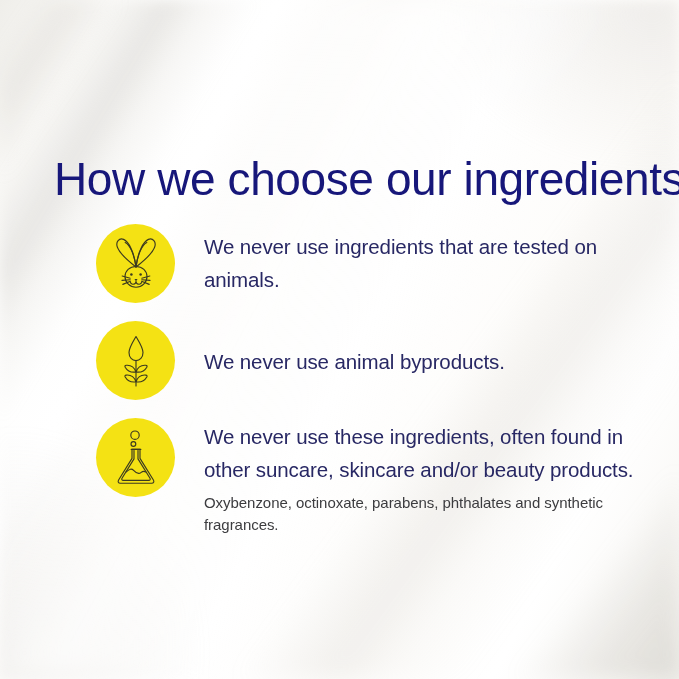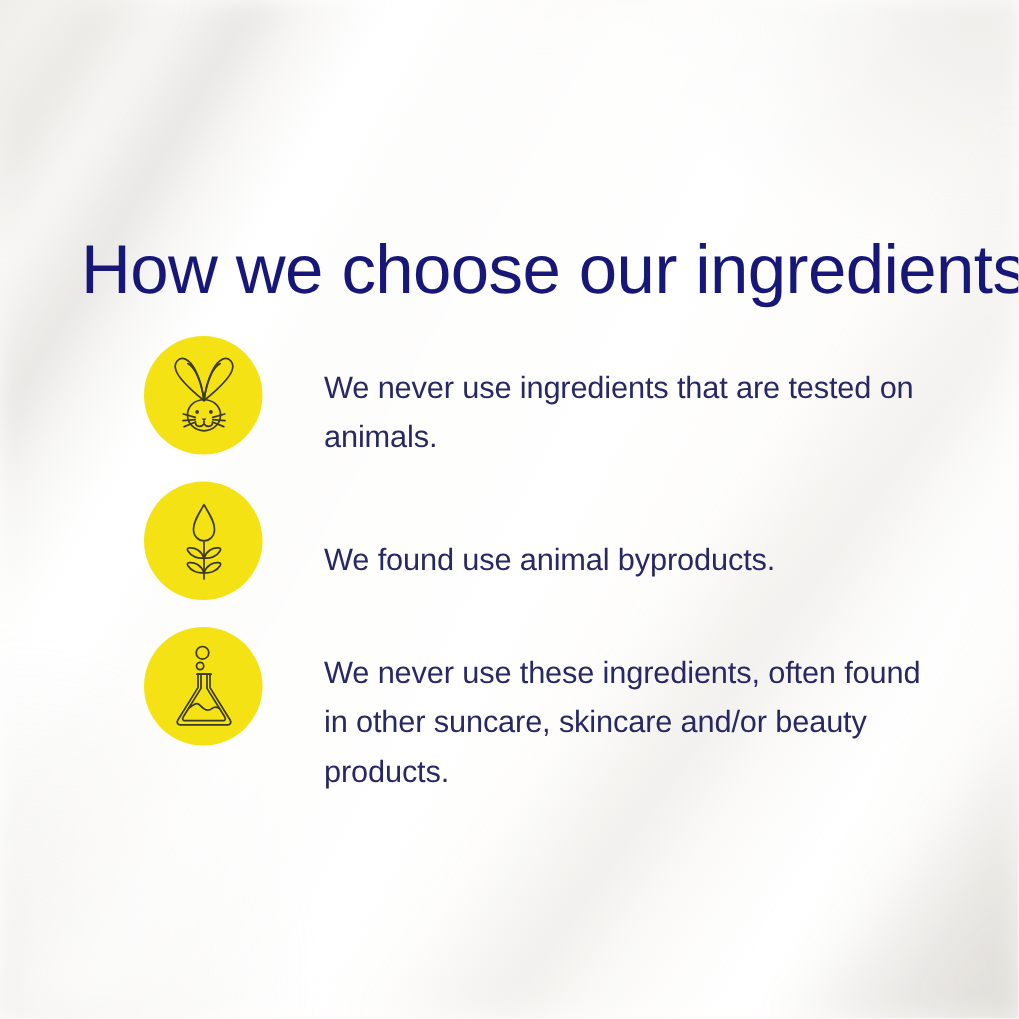--- a/index.html
+++ b/index.html
@@ -168,21 +168,21 @@
   .row-1 .row-text { top: 6px; }
   .row-2 .row-text { top: 24px; }
   .row-3 .row-text { top: 2px; }
 
   .body-text {
     font-size: 20.5px;
     line-height: 33px;
     font-weight: 400;
     letter-spacing: -0.1px;
     color: #282864;
-    margin: 12px;
+    margin: 0;
   }
 
   .sub-text {
     font-size: 15px;
     line-height: 22px;
     font-weight: 400;
     letter-spacing: -0.05px;
     color: #3c3c3f;
     margin: 6px 0 0 0;
   }
@@ -255,21 +255,21 @@
 
               <path d="M23 38.0 C19.0 38.6 14.4 37.0 12.2 33.2 C11.6 32.1 12.0 31.4 13.2 31.3 C17.2 30.9 21.2 33.2 23 38.0 Z"></path>
               <path d="M23 38.0 C27.0 38.6 31.6 37.0 33.8 33.2 C34.4 32.1 34.0 31.4 32.8 31.3 C28.8 30.9 24.8 33.2 23 38.0 Z"></path>
 
               <path d="M23 47.8 C19.0 48.4 14.4 46.8 12.2 43.0 C11.6 41.9 12.0 41.2 13.2 41.1 C17.2 40.7 21.2 43.0 23 47.8 Z"></path>
               <path d="M23 47.8 C27.0 48.4 31.6 46.8 33.8 43.0 C34.4 41.9 34.0 41.2 32.8 41.1 C28.8 40.7 24.8 43.0 23 47.8 Z"></path>
             </svg>
           </span>
         </div>
         <div class="row-text">
-          <p class="body-text">We found use animal byproducts.</p>
+          <p class="body-text">We never use animal byproducts.</p>
         </div>
       </div>
 
       <div class="row row-3">
         <div class="badge">
           <span>
             <svg width="44" height="56" viewBox="0 0 44 56" fill="none" stroke="#3b3a20" stroke-width="1.15" stroke-linecap="round" stroke-linejoin="round">
 
               <circle cx="21.0" cy="5.2" r="4.2"></circle>
               <circle cx="19.4" cy="14.0" r="2.4"></circle>
@@ -279,18 +279,19 @@
               <path d="M20.0 20.4 L20.0 28.9 L8.0 48.2 C7.4 49.3 7.9 50.4 9.2 50.4 L34.8 50.4 C36.1 50.4 36.6 49.3 36.0 48.2 L24.0 28.9 L24.0 20.4"></path>
 
               <path d="M17.2 19.4 L26.8 19.4"></path>
 
               <path d="M12.0 42.0 C15.6 39.2 17.4 38.0 19.6 40.4 C21.8 42.8 24.6 44.6 27.2 42.4 C28.6 41.2 30.0 40.9 31.8 42.0"></path>
             </svg>
           </span>
         </div>
         <div class="row-text">
           <p class="body-text">We never use these ingredients, often found in other suncare, skincare and/or beauty products.</p>
+          <p class="sub-text">Oxybenzone, octinoxate, parabens, phthalates and synthetic fragrances.</p>
         </div>
       </div>
 
     </div>
   </div>
 </div>
 
 </body></html>

